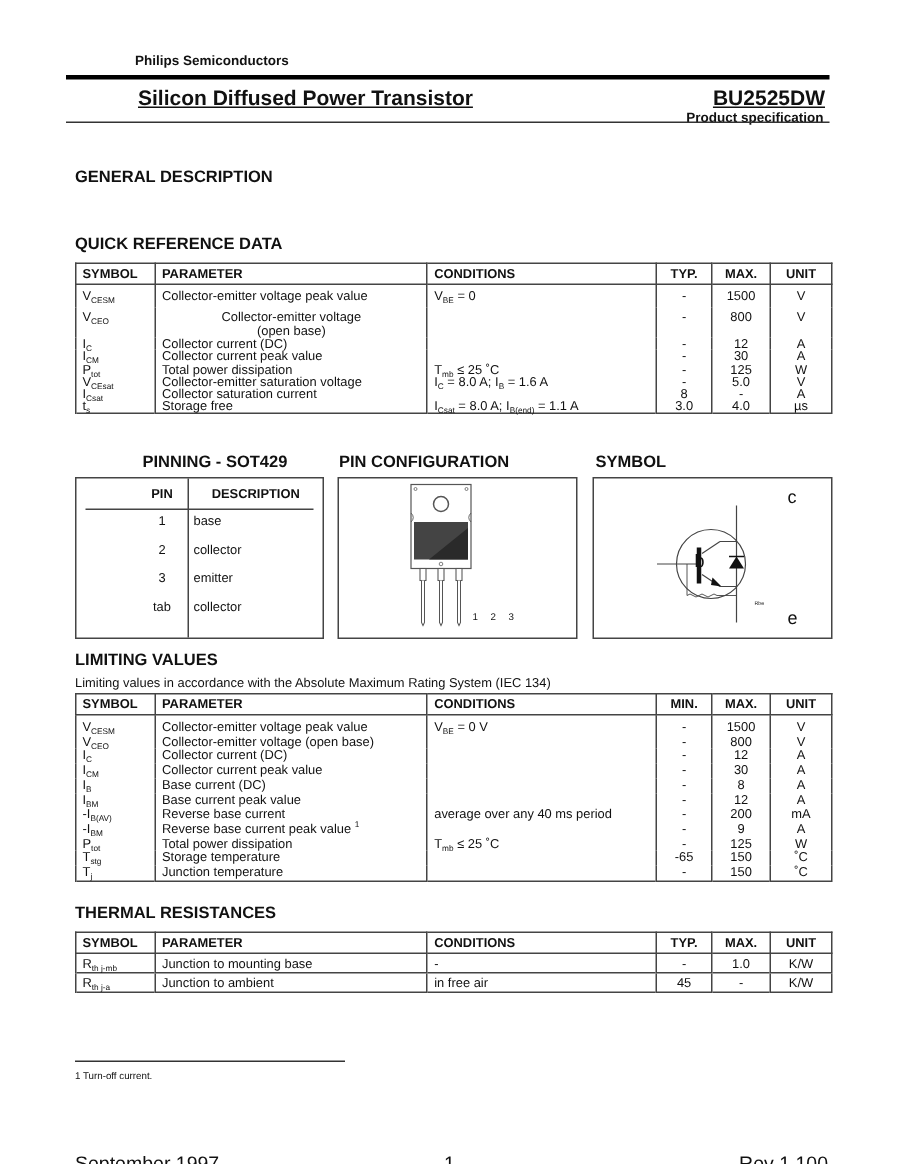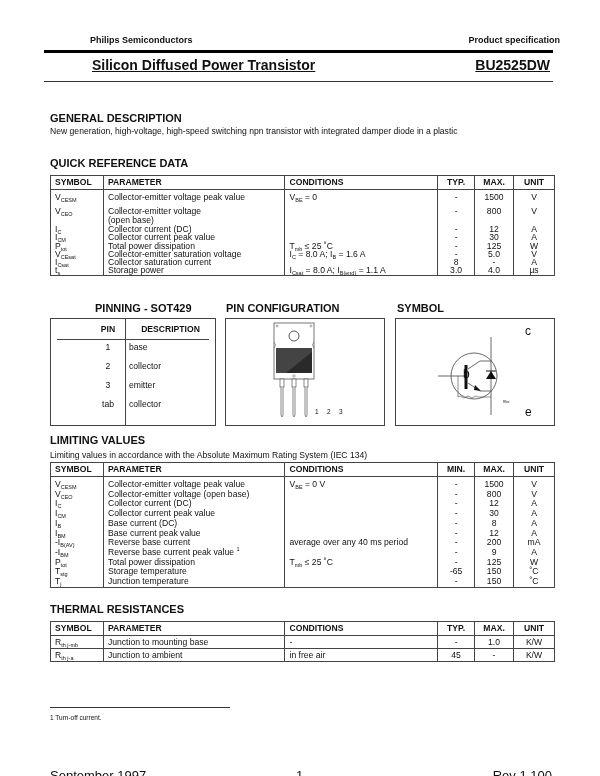--- a/index.html
+++ b/index.html
@@ -20,29 +20,28 @@
   sub { font-size:5.5px; vertical-align:-2px; line-height:0; }
   sup { font-size:5.5px; line-height:0; }
   .box { position:absolute; border:1px solid #444; }
   .footer { font-size:13px; position:absolute; top:745px;margin-top:23px; }
   .foot-note { font-size:6.5px; position:absolute; left:50px; top:714px; }
 </style>
 </head>
 <body>
 
 <div class="abs hdr-small" style="left:50px;">Philips Semiconductors</div>
-<div class="abs hdr-small" style="right:40px;">Product specification</div>
+<div class="abs hdr-small" style="right:51px;margin-top:38px;">Product specification</div>
 <div class="rule-thick"></div>
 <div class="abs title" style="left:52px;">Silicon Diffused Power Transistor</div>
 <div class="abs title" style="right:50px;">BU2525DW</div>
 <div class="rule-thin" style="top:81px;"></div>
 
 <div class="sec" style="top:112px;">GENERAL DESCRIPTION</div>
 <div class="para" style="top:126px;">
-  <div>New generation, high-voltage, high-speed switching npn transistor with integrated damper diode in a plastic</div>
 </div>
 
 <div class="sec" style="top:157px;">QUICK REFERENCE DATA</div>
 <table id="qr" style="left:50px; top:175px; width:505px;">
   <colgroup>
       <col style="width:53px">
       <col style="width:182px">
       <col style="width:153px">
       <col style="width:37px">
       <col style="width:39px">
@@ -62,21 +61,21 @@
       <tr style="line-height: 11px;">
         <td style="padding-top: 2px; padding-bottom: 2px;">V<sub>CESM</sub></td>
         <td style="padding-top: 2px; padding-bottom: 2px;">Collector-emitter voltage peak value</td>
         <td style="padding-top: 2px; padding-bottom: 2px;">V<sub>BE</sub> = 0</td>
         <td class="c" style="padding-top: 2px; padding-bottom: 2px;">-</td>
         <td class="c" style="padding-top: 2px; padding-bottom: 2px;">1500</td>
         <td class="c" style="padding-top: 2px; padding-bottom: 2px;">V</td>
       </tr>
       <tr style="line-height: 11px;">
         <td style="padding-top: 2px; line-height: 9px;">V<sub>CEO</sub></td>
-        <td style="padding-top: 2px; line-height: 9px;">Collector-emitter voltage<br>(open base)</td>
+        <td style="padding-top: 2px; line-height: 9px; text-align: center;">Collector-emitter voltage<br>(open base)</td>
         <td style="padding-top: 2px; line-height: 9px;"></td>
         <td class="c" style="padding-top: 2px; line-height: 9px;">-</td>
         <td class="c" style="padding-top: 2px; line-height: 9px;">800</td>
         <td class="c" style="padding-top: 2px; line-height: 9px;">V</td>
       </tr>
       <tr style="line-height: 8.3px;">
         <td>I<sub>C</sub></td>
         <td>Collector current (DC)</td>
         <td></td>
         <td class="c">-</td>
@@ -110,21 +109,21 @@
       <tr style="line-height: 8.3px;">
         <td>I<sub>Csat</sub></td>
         <td>Collector saturation current</td>
         <td></td>
         <td class="c">8</td>
         <td class="c">-</td>
         <td class="c">A</td>
       </tr>
       <tr style="line-height: 8.3px;">
         <td>t<sub>s</sub></td>
-        <td>Storage power</td>
+        <td>Storage free</td>
         <td>I<sub>Csat</sub> = 8.0 A; I<sub>B(end)</sub> = 1.1 A</td>
         <td class="c">3.0</td>
         <td class="c">4.0</td>
         <td class="c">µs</td>
       </tr>
     </tbody>
 </table>
 
 <div class="sec" style="top:302px;padding-left:45px;">PINNING - SOT429</div>
 <div class="box" style="left:50px; top:318px; width:164px; height:106px;">

